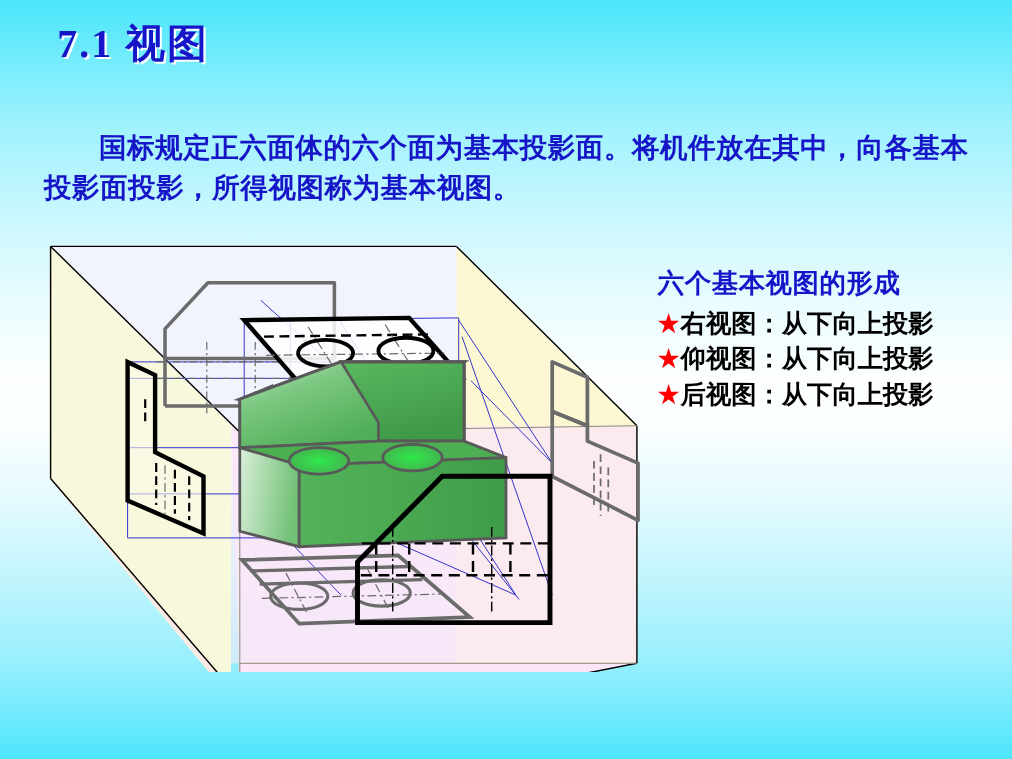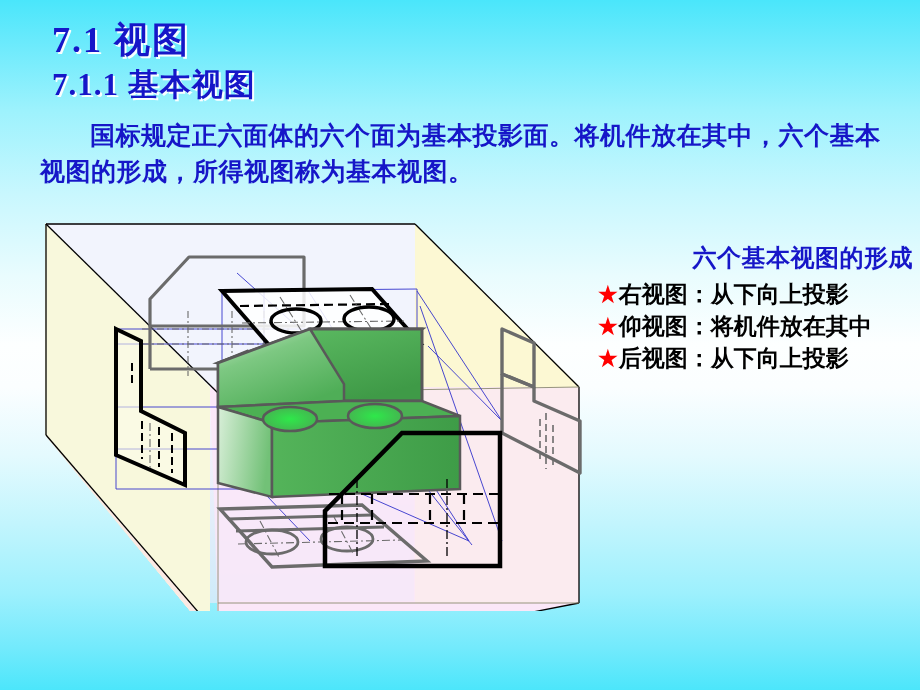--- a/index.html
+++ b/index.html
@@ -77,21 +77,21 @@
     position: absolute;
     left: 598px;
     top: 243px;
     width: 315px;
   }
   .rightcap .cap-title {
     font-family: "Liberation Serif", "DejaVu Serif", serif;
     font-size: 24px;
     font-weight: bold;
     color: #1616c8;
-    text-align: right;
+    text-align: left;
     line-height: 30px;
     letter-spacing: 0.5px;
     white-space: nowrap;
   }
   .rightcap ul {
     list-style: none;
     margin: 6px 0 0 0;
     padding: 0;
   }
   .rightcap li {
@@ -121,22 +121,21 @@
     height: 400px;
   }
   #diagram svg { display: block; }
 </style>
 </head>
 <body>
 
 <div id="slide">
 
   <div class="heading1">7.1  视图</div>
-  <div class="heading2">7.1.1  基本视图</div>
-  <div class="bodytext">国标规定正六面体的六个面为基本投影面。将机件放在其中，六个基本视图的形成，所得视图称为基本视图。</div>
+  <div class="bodytext">国标规定正六面体的六个面为基本投影面。将机件放在其中，向各基本投影面投影，所得视图称为基本视图。</div>
 
   <div id="diagram">
   <svg width="560" height="400" viewBox="0 0 560 400" xmlns="http://www.w3.org/2000/svg">
     <defs>
       <linearGradient id="gTop" x1="0" y1="0" x2="0.4" y2="1">
         <stop offset="0%" stop-color="#5ab860"></stop>
         <stop offset="100%" stop-color="#3f9a47"></stop>
       </linearGradient>
       <linearGradient id="gFrontFace" x1="0" y1="0" x2="1" y2="0">
         <stop offset="0%" stop-color="#7fcd84"></stop>
@@ -368,21 +367,21 @@
 
   <div class="rightcap">
     <div class="cap-title">六个基本视图的形成</div>
     <ul>
       <li>
         <span class="star">★</span>
         <span>右视图：从下向上投影</span>
       </li>
       <li>
         <span class="star">★</span>
-        <span>仰视图：将机件放在其中</span>
+        <span>仰视图：从下向上投影</span>
       </li>
       <li>
         <span class="star">★</span>
         <span>后视图：从下向上投影</span>
       </li>
     </ul>
   </div>
 
 </div>
 

